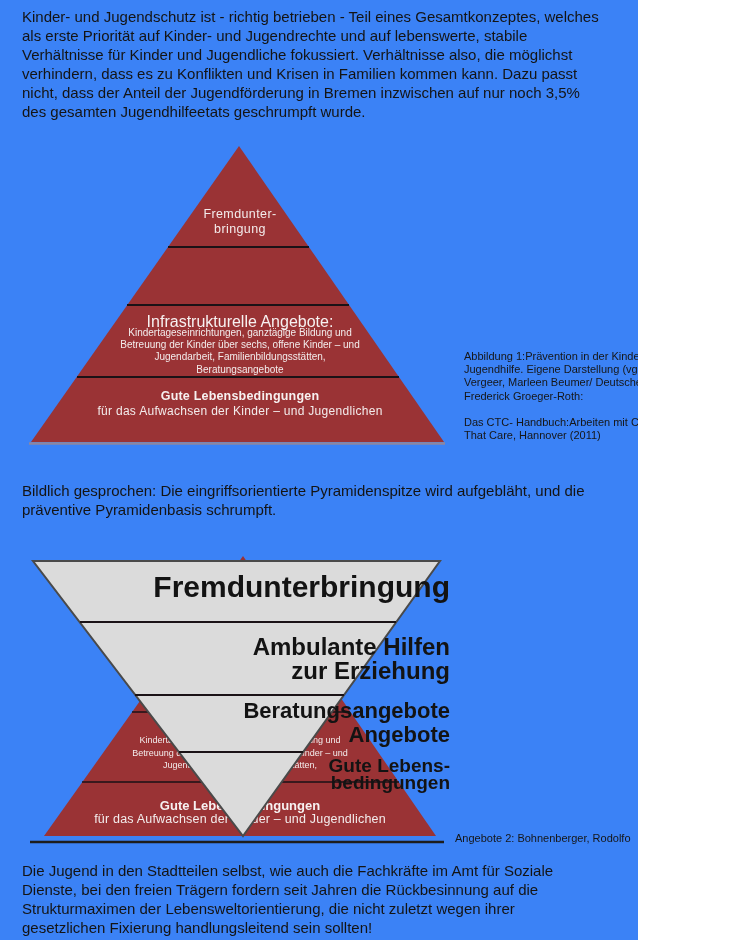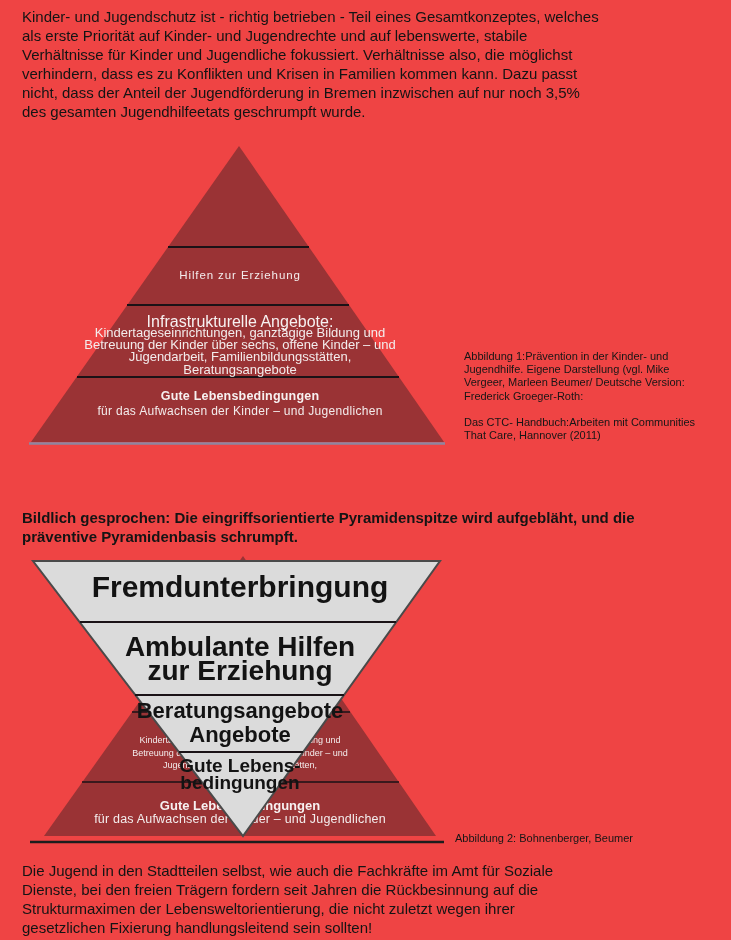--- a/index.html
+++ b/index.html
@@ -1,25 +1,25 @@
 <!DOCTYPE html>
 <html><head>
 <meta charset="utf-8">
 <style>
   html,body{margin:0;padding:0;background:#ffffff;}
   .page{
-    position:relative;width:731px;height:940px;background:#ef4444;
+    position:relative;width:638px;height:940px;background:#3b82f6;
     font-family:"Liberation Sans", sans-serif;color:#141414;overflow:hidden;
   }
   .para{
     position:absolute;left:22px;width:700px;
     font-size:15px;line-height:19px;white-space:pre-line;
   }
   .p1{top:7px;}
-  .p2{top:508px;font-weight:bold;}
+  .p2{top:481px;}
   .p3{top:861px;}
   .caption{
     position:absolute;font-size:11px;line-height:13.2px;white-space:pre-line;color:#161616;
   }
   .cap1{left:464px;top:350px;width:260px;}
   .cap2{left:455px;top:832px;width:262px;}
 
   .fig{position:absolute;}
   .fig1{left:25px;top:143px;width:430px;height:306px;}
   .fig2{left:30px;top:553px;width:420px;height:296px;}
@@ -32,33 +32,33 @@
   .baseline2{stroke:#1d1d1d;stroke-width:2.6;}
   .grayshape{stroke:#4a4a4a;stroke-width:2;}
 
   
   .lbl{position:absolute;left:0;width:100%;text-align:center;white-space:pre-line;}
 
   
   .f1-l1{top:64px;font-size:12.5px;line-height:15px;letter-spacing:.4px;color:#f3ecec;}
   .f1-l2{top:126px;font-size:11.5px;letter-spacing:.9px;color:#f3ecec;}
   .f1-l3t{top:170px;font-size:16px;font-weight:normal;color:#f7f1f1;}
-  .f1-l3b{top:184px;font-size:13px;line-height:12.2px;color:#f3ecec;}
+  .f1-l3b{top:184px;font-size:10px;line-height:12.2px;color:#f3ecec;}
   .f1-l4t{top:246px;font-size:12.5px;font-weight:bold;letter-spacing:.2px;color:#f7f1f1;}
   .f1-l4b{top:261px;font-size:12px;letter-spacing:.3px;color:#f3ecec;}
 
   
   .f2r-body{top:181px;font-size:9px;line-height:12.7px;color:#f3ecec;}
   .f2r-l4t{top:245px;font-size:13px;font-weight:bold;color:#f7f1f1;}
   .f2r-l4b{top:259px;font-size:12.5px;letter-spacing:.2px;color:#f3ecec;}
 
   
-  .f2g{color:#131313;font-weight:bold;}
+  .f2g{color:#131313;font-weight:bold;text-align:right;}
   .f2g-l1{top:17px;font-size:30px;}
-  .f2g-l2{top:82px;font-size:28px;line-height:24px;}
+  .f2g-l2{top:82px;font-size:24px;line-height:24px;}
   .f2g-l3{top:146px;font-size:22px;line-height:24px;}
   .f2g-l4{top:205px;font-size:19px;line-height:16.5px;}
 </style>
 </head>
 <body>
 
 <div class="page">
 
   <div class="para p1">Kinder- und Jugendschutz ist  - richtig betrieben - Teil eines Gesamtkonzeptes, welches
 als erste Priorität auf Kinder- und Jugendrechte und auf lebenswerte, stabile
@@ -68,21 +68,22 @@
 des gesamten Jugendhilfeetats geschrumpft wurde.</div>
 
   <div class="fig fig1">
     <svg class="layer" width="430" height="306">
       <polygon points="214,3 419,299 6,299" fill="#9a3335"></polygon>
       <line class="baseline1" x1="4" y1="300.5" x2="420" y2="300.5"></line>
       <line class="divline" x1="143" y1="104" x2="284" y2="104"></line>
       <line class="divline" x1="102" y1="162" x2="324" y2="162"></line>
       <line class="divline" x1="52" y1="234" x2="374" y2="234"></line>
     </svg>
-    <div class="lbl f1-l2">Hilfen zur Erziehung</div>
+    <div class="lbl f1-l1">Fremdunter-
+bringung</div>
     <div class="lbl f1-l3t">Infrastrukturelle  Angebote:</div>
     <div class="lbl f1-l3b">Kindertageseinrichtungen, ganztägige Bildung und
 Betreuung der Kinder über sechs, offene Kinder – und
 Jugendarbeit, Familienbildungsstätten,
 Beratungsangebote</div>
     <div class="lbl f1-l4t">Gute Lebensbedingungen</div>
     <div class="lbl f1-l4b">für das Aufwachsen der Kinder – und Jugendlichen</div>
   </div>
   <div class="caption cap1">Abbildung 1:Prävention in der Kinder- und
 Jugendhilfe. Eigene Darstellung (vgl. Mike
@@ -117,20 +118,20 @@
       <line class="baseline2" x1="0" y1="289" x2="414" y2="289"></line>
     </svg>
     <div class="lbl f2g f2g-l1">Fremdunterbringung</div>
     <div class="lbl f2g f2g-l2">Ambulante Hilfen
 zur Erziehung</div>
     <div class="lbl f2g f2g-l3">Beratungsangebote
 Angebote</div>
     <div class="lbl f2g f2g-l4">Gute Lebens-
 bedingungen</div>
   </div>
-  <div class="caption cap2">Abbildung 2: Bohnenberger, Beumer</div>
+  <div class="caption cap2">Angebote 2: Bohnenberger, Rodolfo</div>
 
   <div class="para p3">Die Jugend in den Stadtteilen selbst, wie auch die Fachkräfte im Amt für Soziale
 Dienste, bei den freien Trägern fordern seit Jahren die Rückbesinnung auf die
 Strukturmaximen der Lebensweltorientierung, die nicht zuletzt wegen ihrer
 gesetzlichen Fixierung handlungsleitend sein sollten!</div>
 
 </div>
 
 </body></html>

